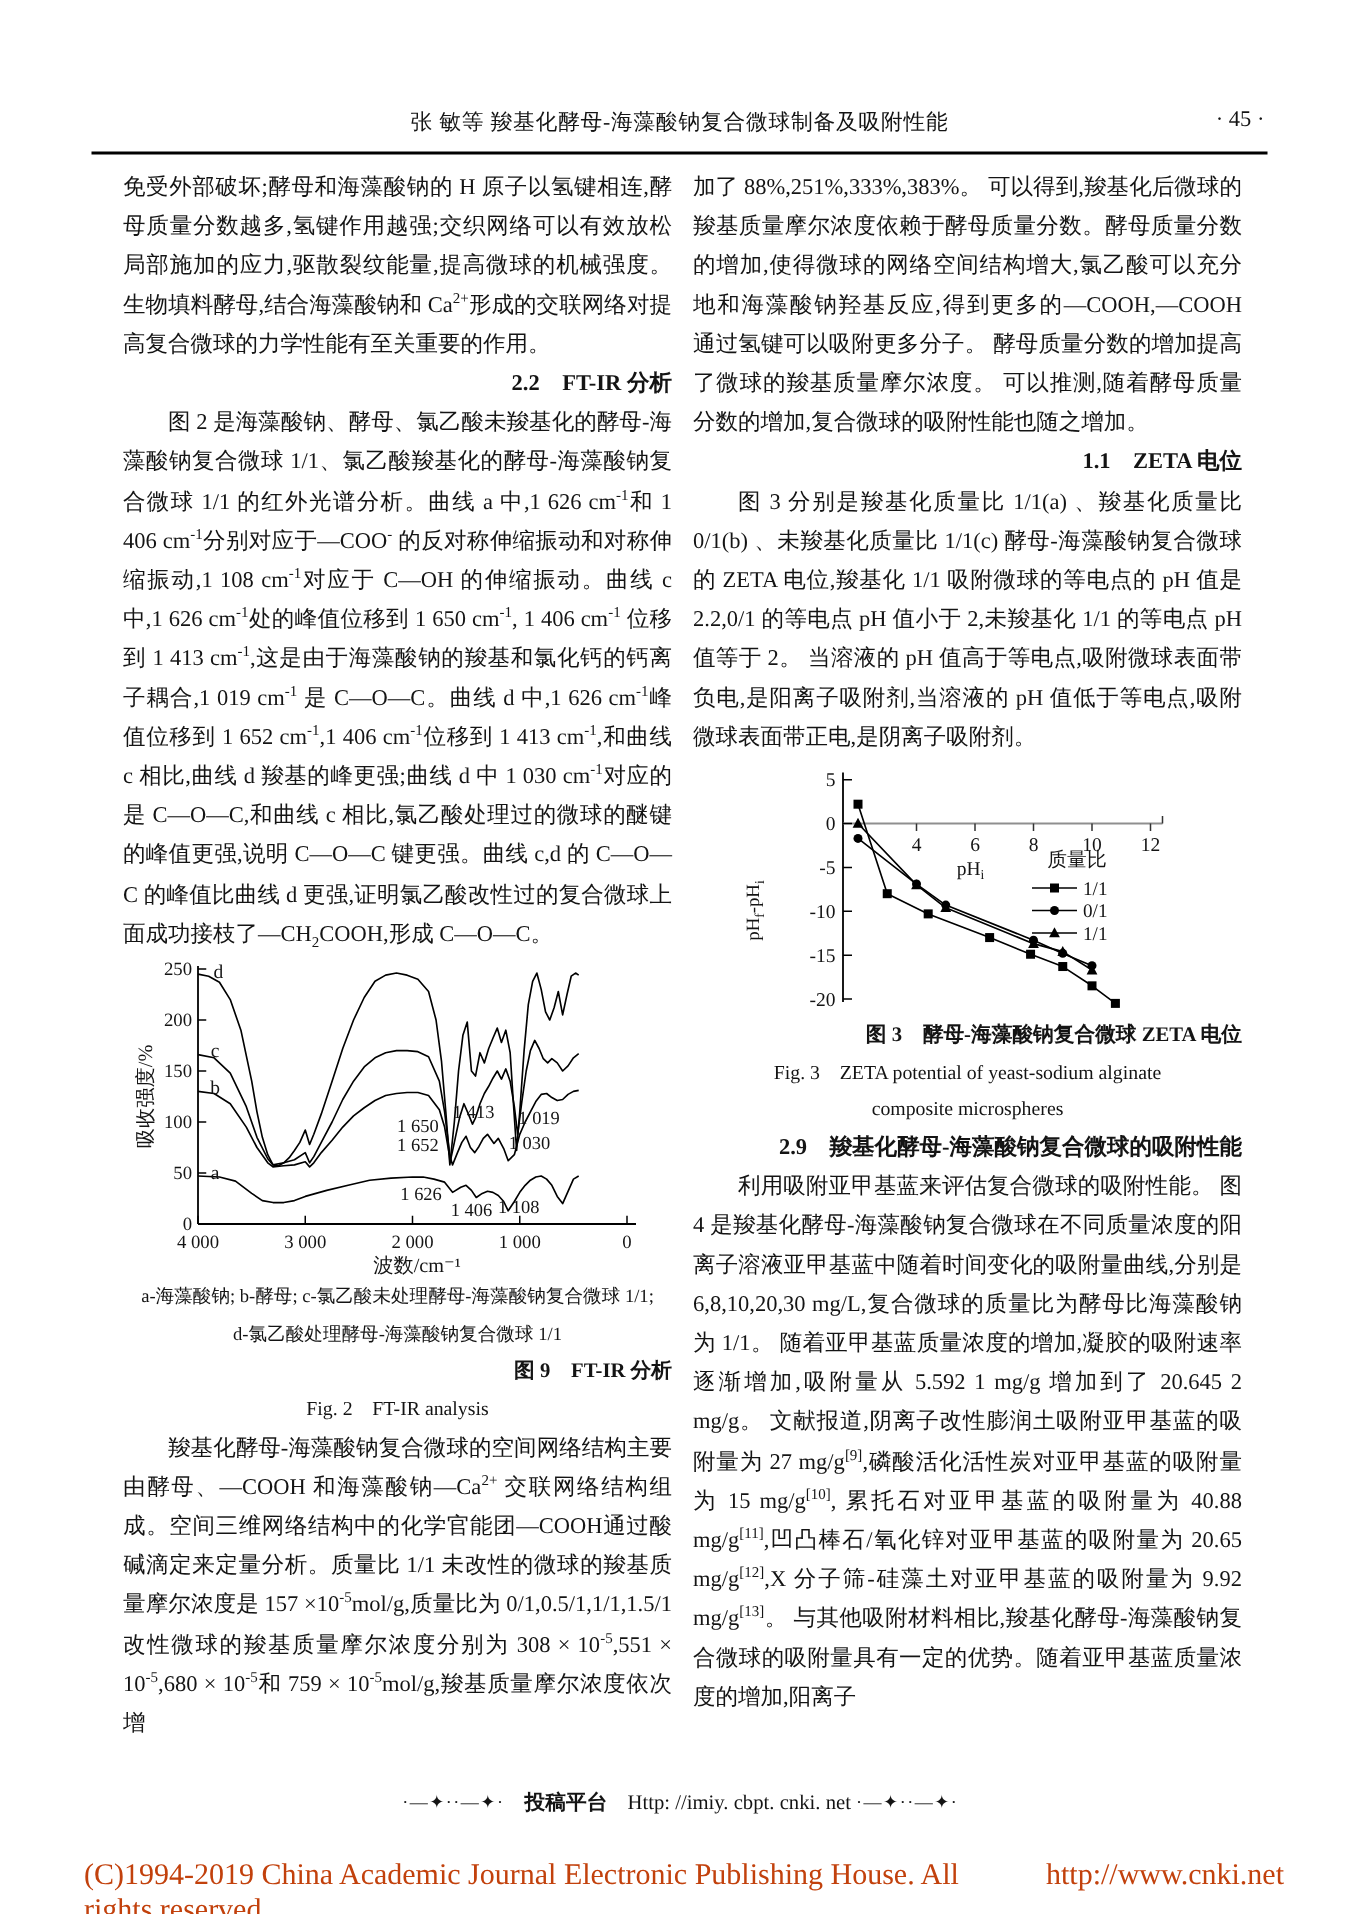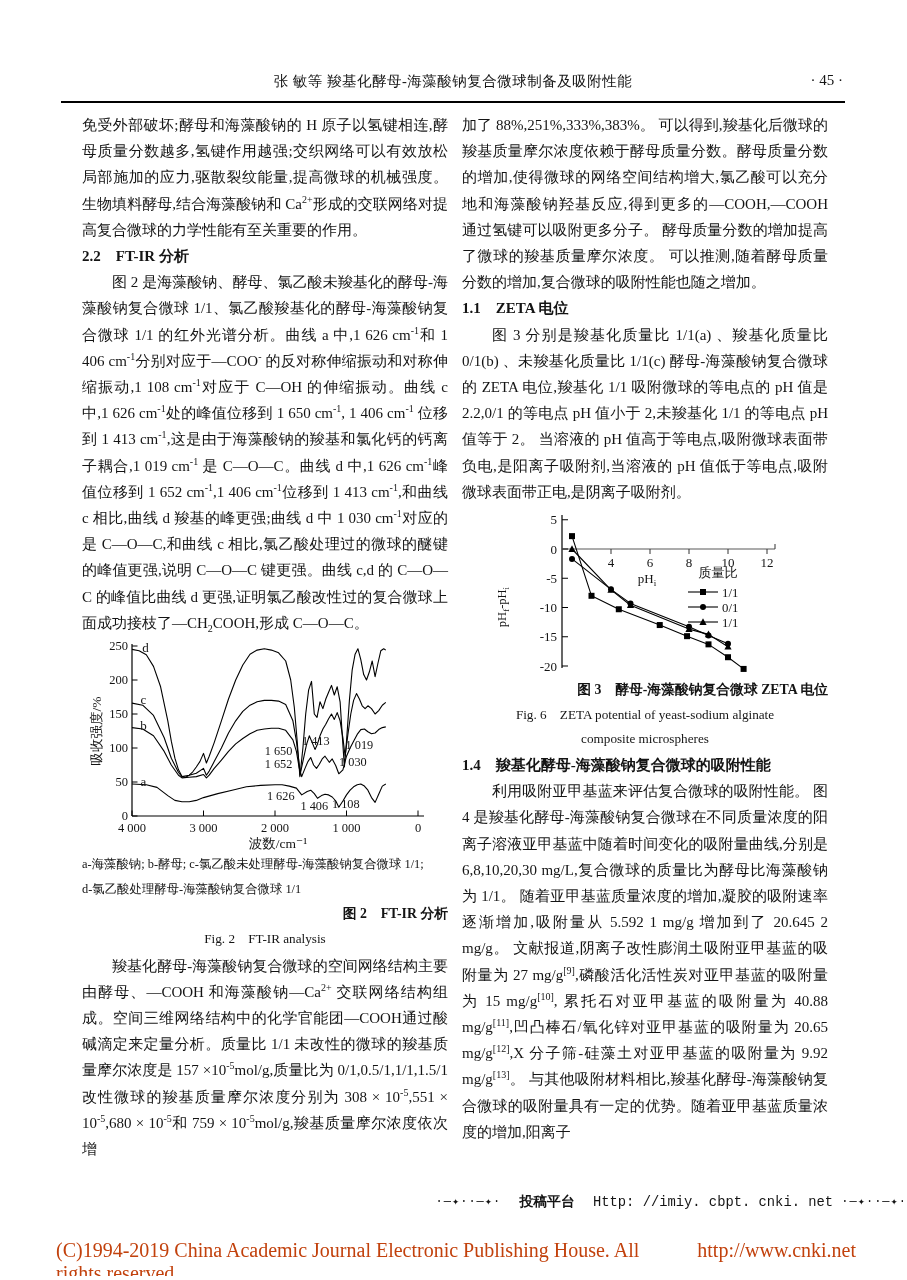--- a/index.html
+++ b/index.html
@@ -13,33 +13,33 @@
 
   .header { position:absolute; left:61px; right:62px; top:72px; height:26px; }
   .header-title { position:absolute; left:0; right:0; top:0; text-align:center; font-size:14.5px; letter-spacing:0.5px; }
   .header-page { position:absolute; right:2px; top:0; font-size:15px; }
   .header-rule { position:absolute; left:61px; right:62px; top:101px; border-top:2.6px solid #000; }
 
   .columns { position:absolute; left:82px; top:112px; width:747px; display:flex; gap:14px; }
   .col { width:366px; font-size:15px; line-height:26.2px; text-align:justify; }
   .col p { text-align:justify; }
   p.indent { text-indent:2em; }
-  h3.sec { font-size:15px; font-weight:bold; line-height:26.2px; text-align:left; }
+  h3.sec { font-size:15px; font-weight:bold; line-height:26.2px; text-align:right; }
   sup { font-size:10px; line-height:0; }
   sub { font-size:10px; line-height:0; }
 
   .figure { margin:2px 0 2px 0; }
   .fig-svg { display:block; }
   .fig2-svg { margin-left:6px; }
   .fig3-svg { margin-left:30px; margin-top:2px; }
-  .fig-notes { font-size:12.4px; line-height:24.5px; text-indent:0; }
+  .fig-notes { font-size:12.4px; line-height:24.5px; text-align:center; text-indent:0; }
   .fig-title-cn { font-size:13.8px; font-weight:bold; text-align:right; line-height:26px; text-indent:0; }
   .fig-title-en { font-size:13.2px; text-align:center; line-height:23.5px; text-indent:0; }
 
-  .footer { position:absolute; left:0; right:0; top:1193px; text-align:right; font-size:13.8px;font-family:Liberation Mono, monospace; }
+  .footer { position:absolute; left:0; right:0; top:1193px; text-align:center; font-size:13.8px; }
   .footer .ornament { letter-spacing:1px; font-size:12px; position:relative; top:-1px; }
   .footer .platform { margin:0 10px; font-weight:bold; }
   .footer .site { font-weight:normal; }
 
   .copyright { position:absolute; left:56px; top:1239px; width:800px; display:flex;
     color:#c2410c; font-size:20px; }
   .copyright .url { margin-left:20px; }
 
   svg text { font-family:"Liberation Serif","DejaVu Serif",serif; fill:#141414; }
 </style>
@@ -101,21 +101,21 @@
             <text x="190.575" y="129.64" font-size="12.3" text-anchor="middle"><tspan>1 652</tspan></text>
             <text x="227.755" y="107.19999999999999" font-size="12.3" text-anchor="middle"><tspan>1 413</tspan></text>
             <text x="271.37" y="111.28" font-size="12.3" text-anchor="middle"><tspan>1 019</tspan></text>
             <text x="264.93499999999995" y="128.28" font-size="12.3" text-anchor="middle"><tspan>1 030</tspan></text>
             <text x="192.72" y="162.28" font-size="12.3" text-anchor="middle"><tspan>1 626</tspan></text>
             <text x="226.325" y="172.48" font-size="12.3" text-anchor="middle"><tspan>1 406</tspan></text>
             <text x="257.78499999999997" y="170.44" font-size="12.3" text-anchor="middle"><tspan>1 108</tspan></text>
           </svg>
         <div class="fig-notes">a-海藻酸钠; b-酵母; c-氯乙酸未处理酵母-海藻酸钠复合微球 1/1;</div>
         <div class="fig-notes">d-氯乙酸处理酵母-海藻酸钠复合微球 1/1</div>
-        <div class="fig-title-cn">图 2　FT-IR 分析</div>
+        <div class="fig-title-cn">图 9　FT-IR 分析</div>
         <div class="fig-title-en">Fig. 2　FT-IR analysis</div>
       </div>
 
       <p class="indent">羧基化酵母-海藻酸钠复合微球的空间网络结构主要由酵母、—COOH 和海藻酸钠—Ca<sup>2+</sup> 交联网络结构组成。空间三维网络结构中的化学官能团—COOH通过酸碱滴定来定量分析。质量比 1/1 未改性的微球的羧基质量摩尔浓度是 157 ×10<sup>-5</sup>mol/g,质量比为 0/1,0.5/1,1/1,1.5/1 改性微球的羧基质量摩尔浓度分别为 308 × 10<sup>-5</sup>,551 × 10<sup>-5</sup>,680 × 10<sup>-5</sup>和 759 × 10<sup>-5</sup>mol/g,羧基质量摩尔浓度依次增</p>
     </div>
 
     <div class="col">
       <p>加了 88%,251%,333%,383%。 可以得到,羧基化后微球的羧基质量摩尔浓度依赖于酵母质量分数。酵母质量分数的增加,使得微球的网络空间结构增大,氯乙酸可以充分地和海藻酸钠羟基反应,得到更多的—COOH,—COOH 通过氢键可以吸附更多分子。 酵母质量分数的增加提高了微球的羧基质量摩尔浓度。 可以推测,随着酵母质量分数的增加,复合微球的吸附性能也随之增加。</p>
       <h3 class="sec">1.1　ZETA 电位</h3>
       <p class="indent">图 3 分别是羧基化质量比 1/1(a) 、羧基化质量比 0/1(b) 、未羧基化质量比 1/1(c) 酵母-海藻酸钠复合微球的 ZETA 电位,羧基化 1/1 吸附微球的等电点的 pH 值是 2.2,0/1 的等电点 pH 值小于 2,未羧基化 1/1 的等电点 pH 值等于 2。 当溶液的 pH 值高于等电点,吸附微球表面带负电,是阳离子吸附剂,当溶液的 pH 值低于等电点,吸附微球表面带正电,是阴离子吸附剂。</p>
@@ -177,25 +177,25 @@
             <rect x="208" y="82" width="6" height="6" fill="#000"></rect>
             <text x="230" y="89.5" font-size="12.8" text-anchor="start"><tspan>1/1</tspan></text>
             <line x1="196" y1="100" x2="226" y2="100" stroke="#000" stroke-width="1.1"></line>
             <circle cx="211" cy="100" r="3" fill="#000"></circle>
             <text x="230" y="104.5" font-size="12.8" text-anchor="start"><tspan>0/1</tspan></text>
             <line x1="196" y1="115" x2="226" y2="115" stroke="#000" stroke-width="1.1"></line>
             <path d="M211 111.2 L214.6 117.9 L207.4 117.9 Z" fill="#000"></path>
             <text x="230" y="119.5" font-size="12.8" text-anchor="start"><tspan>1/1</tspan></text>
           </svg>
         <div class="fig-title-cn">图 3　酵母-海藻酸钠复合微球 ZETA 电位</div>
-        <div class="fig-title-en">Fig. 6　ZETA potential of yeast-sodium alginate</div>
+        <div class="fig-title-en">Fig. 3　ZETA potential of yeast-sodium alginate</div>
         <div class="fig-title-en">composite microspheres</div>
       </div>
 
-      <h3 class="sec">1.4　羧基化酵母-海藻酸钠复合微球的吸附性能</h3>
+      <h3 class="sec">2.9　羧基化酵母-海藻酸钠复合微球的吸附性能</h3>
       <p class="indent">利用吸附亚甲基蓝来评估复合微球的吸附性能。 图 4 是羧基化酵母-海藻酸钠复合微球在不同质量浓度的阳离子溶液亚甲基蓝中随着时间变化的吸附量曲线,分别是 6,8,10,20,30 mg/L,复合微球的质量比为酵母比海藻酸钠为 1/1。 随着亚甲基蓝质量浓度的增加,凝胶的吸附速率逐渐增加,吸附量从 5.592 1 mg/g 增加到了 20.645 2 mg/g。 文献报道,阴离子改性膨润土吸附亚甲基蓝的吸附量为 27 mg/g<sup>[9]</sup>,磷酸活化活性炭对亚甲基蓝的吸附量为 15 mg/g<sup>[10]</sup>, 累托石对亚甲基蓝的吸附量为 40.88 mg/g<sup>[11]</sup>,凹凸棒石/氧化锌对亚甲基蓝的吸附量为 20.65 mg/g<sup>[12]</sup>,X 分子筛-硅藻土对亚甲基蓝的吸附量为 9.92 mg/g<sup>[13]</sup>。 与其他吸附材料相比,羧基化酵母-海藻酸钠复合微球的吸附量具有一定的优势。随着亚甲基蓝质量浓度的增加,阳离子</p>
     </div>
 
   </div>
 
   <div class="footer">
     <span class="ornament">·—✦··—✦·</span>
     <span class="platform">投稿平台</span>
     <span class="site">Http: //imiy. cbpt. cnki. net</span>
     <span class="ornament">·—✦··—✦·</span>

